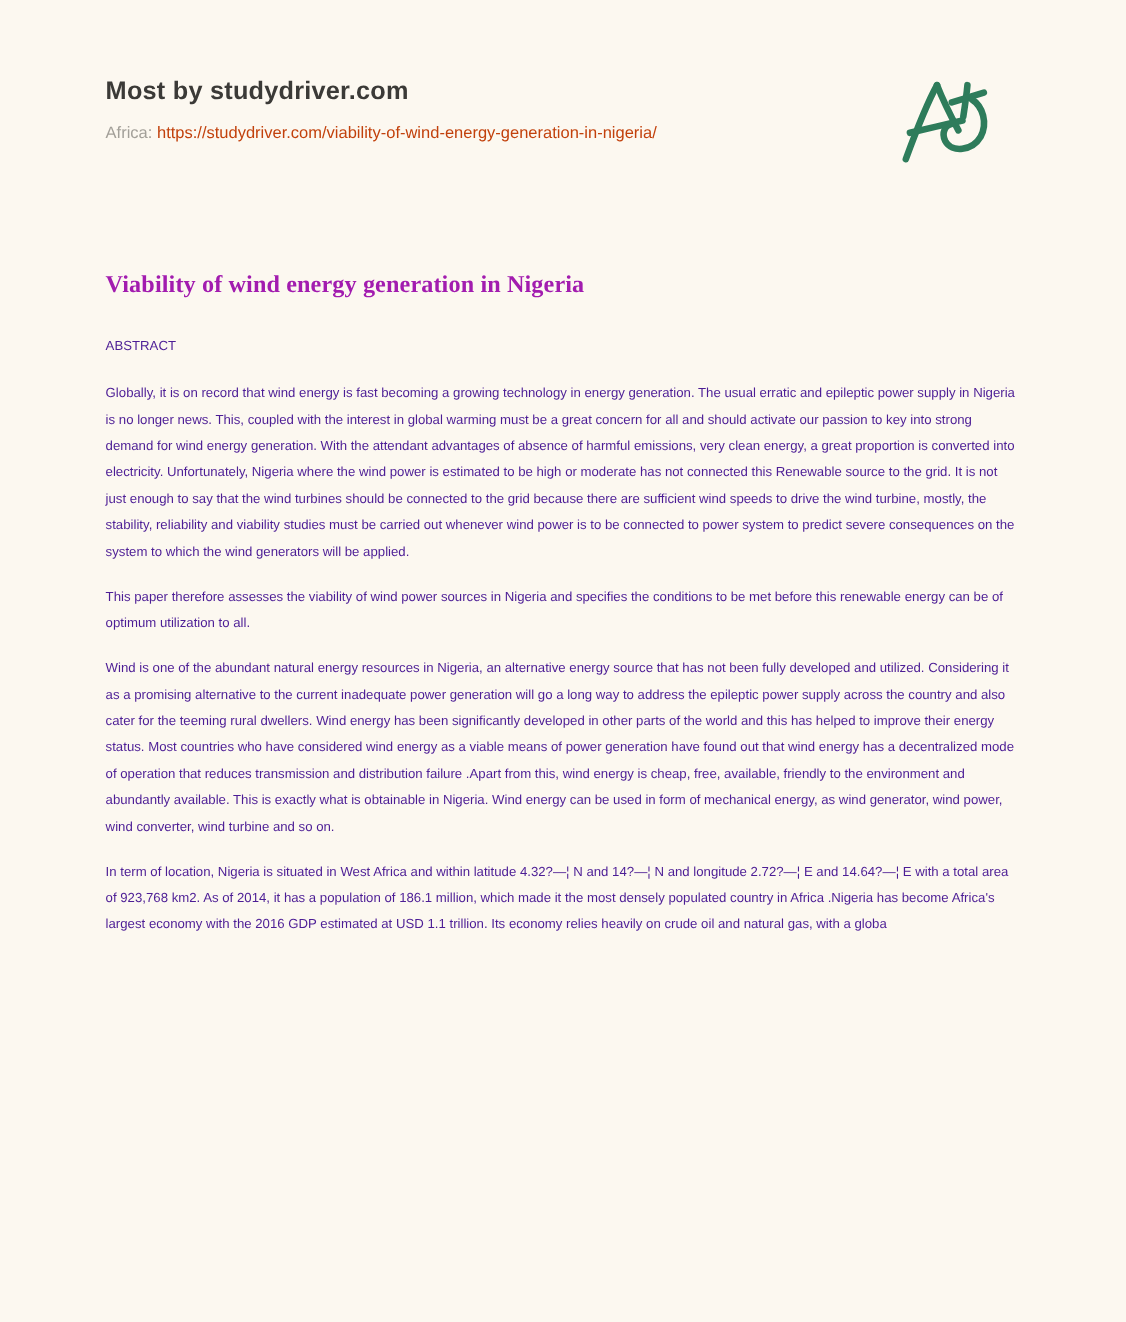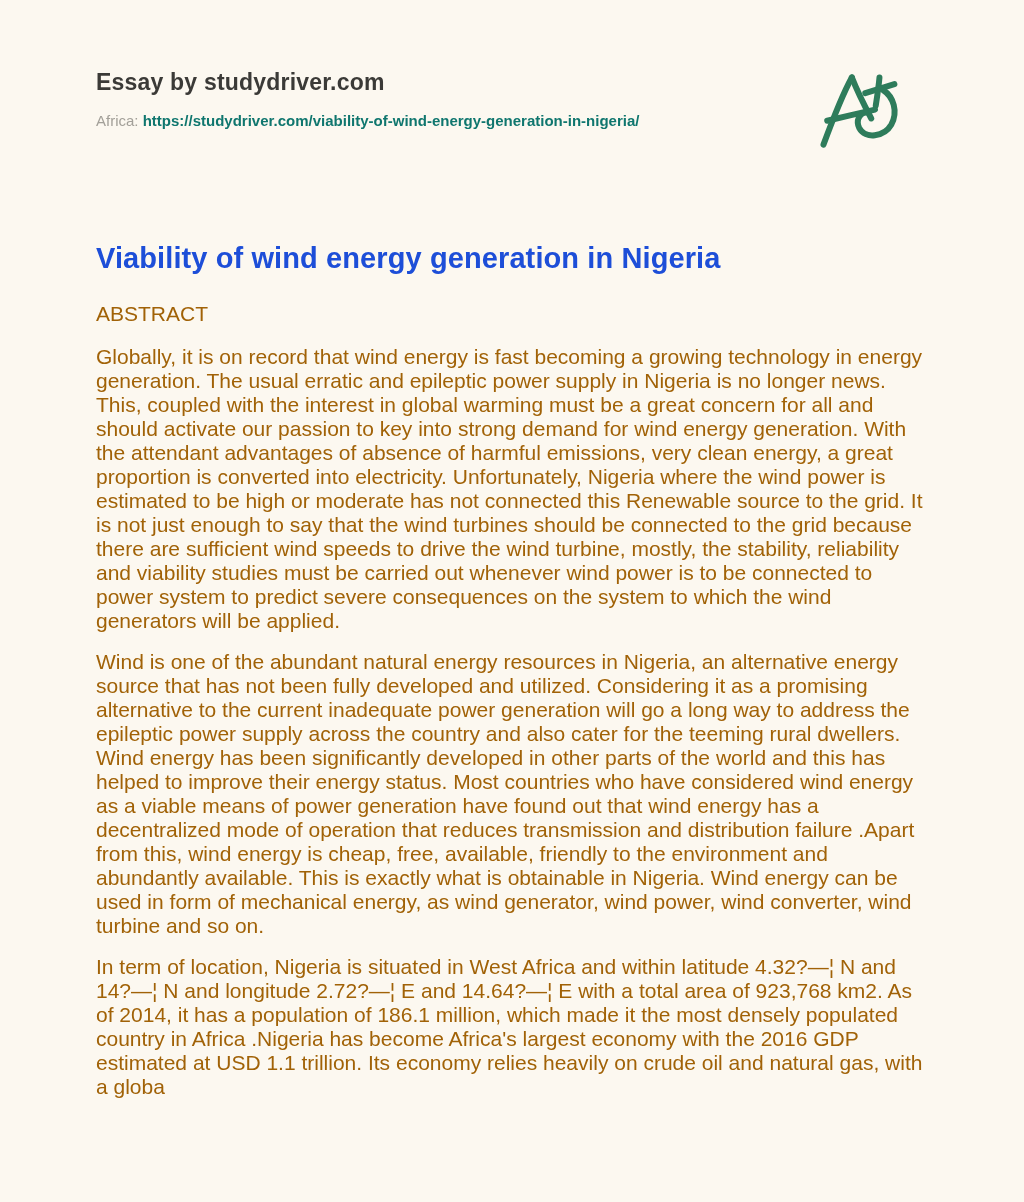--- a/index.html
+++ b/index.html
@@ -27,43 +27,43 @@
     letter-spacing: 0.2px;
   }
   .source-line {
     margin: 15px 0 0 0;
     font-size: 15px;
     line-height: 20px;
     color: #a3a099;
     font-weight: 400;
   }
   .source-line a {
-    color: #0f766e;
+    color: #c2410c;
     text-decoration: none;
-    font-weight: bold;
   }
   .logo {
     position: absolute;
     top: 58px;
     right: 96px;
     width: 112px;
     height: 118px;
   }
   .article-title {
     margin: 109px 0 26px 0;
-    font-size: 29px;
+    font-size: 22px;
     line-height: 36px;
     font-weight: 600;
-    color: #1d4ed8;
+    color: #a21caf;
     letter-spacing: 0.1px;
+    font-family: Liberation Serif, serif;
   }
   .heading, .subheading, .paragraph {
-    font-size: 21px;
+    font-size: 12px;
     line-height: 24px;
-    color: #a16207;
+    color: #4c1d95;
     font-weight: 400;
     margin: 0 0 17px 0;
   }
   .heading { margin-bottom: 19px; }
 </style>
 </head>
 <body>
 
 <div class="page">
 
@@ -81,31 +81,32 @@
 
         <path d="M66,33 C79,29 92,25 105,21"></path>
 
         <path d="M90,29 C104,38 110,58 101,75 C91,92 66,95 58,80 C53,70 58,60 67,59"></path>
       </g>
     </svg>
   </div>
 
   <div class="content">
     <header>
-      <h1 class="header-title">Essay by studydriver.com</h1>
+      <h1 class="header-title">Most by studydriver.com</h1>
       <p class="source-line">
         <span>Africa:</span>
         <a href="#">https://studydriver.com/viability-of-wind-energy-generation-in-nigeria/</a>
       </p>
     </header>
 
     <main>
       <h2 class="article-title">Viability of wind energy generation in Nigeria</h2>
       <div id="sections">
           <p class="heading">ABSTRACT</p>
           <p class="paragraph">Globally, it is on record that wind energy is fast becoming a growing technology in energy generation. The usual erratic and epileptic power supply in Nigeria is no longer news. This, coupled with the interest in global warming must be a great concern for all and should activate our passion to key into strong demand for wind energy generation. With the attendant advantages of absence of harmful emissions, very clean energy, a great proportion is converted into electricity. Unfortunately, Nigeria where the wind power is estimated to be high or moderate has not connected this Renewable source to the grid. It is not just enough to say that the wind turbines should be connected to the grid because there are sufficient wind speeds to drive the wind turbine, mostly, the stability, reliability and viability studies must be carried out whenever wind power is to be connected to power system to predict severe consequences on the system to which the wind generators will be applied.</p>
+          <p class="paragraph">This paper therefore assesses the viability of wind power sources in Nigeria and specifies the conditions to be met before this renewable energy can be of optimum utilization to all.</p>
           <p class="paragraph">Wind is one of the abundant natural energy resources in Nigeria, an alternative energy source that has not been fully developed and utilized. Considering it as a promising alternative to the current inadequate power generation will go a long way to address the epileptic power supply across the country and also cater for the teeming rural dwellers. Wind energy has been significantly developed in other parts of the world and this has helped to improve their energy status. Most countries who have considered wind energy as a viable means of power generation have found out that wind energy has a decentralized mode of operation that reduces transmission and distribution failure .Apart from this, wind energy is cheap, free, available, friendly to the environment and abundantly available. This is exactly what is obtainable in Nigeria. Wind energy can be used in form of mechanical energy, as wind generator, wind power, wind converter, wind turbine and so on.</p>
           <p class="paragraph">In term of location, Nigeria is situated in West Africa and within latitude 4.32?—¦ N and 14?—¦ N and longitude 2.72?—¦ E and 14.64?—¦ E with a total area of 923,768 km2. As of 2014, it has a population of 186.1 million, which made it the most densely populated country in Africa .Nigeria has become Africa's largest economy with the 2016 GDP estimated at USD 1.1 trillion. Its economy relies heavily on crude oil and natural gas, with a globa</p>
         </div>
     </main>
   </div>
 
 </div>
 
 </body></html>

